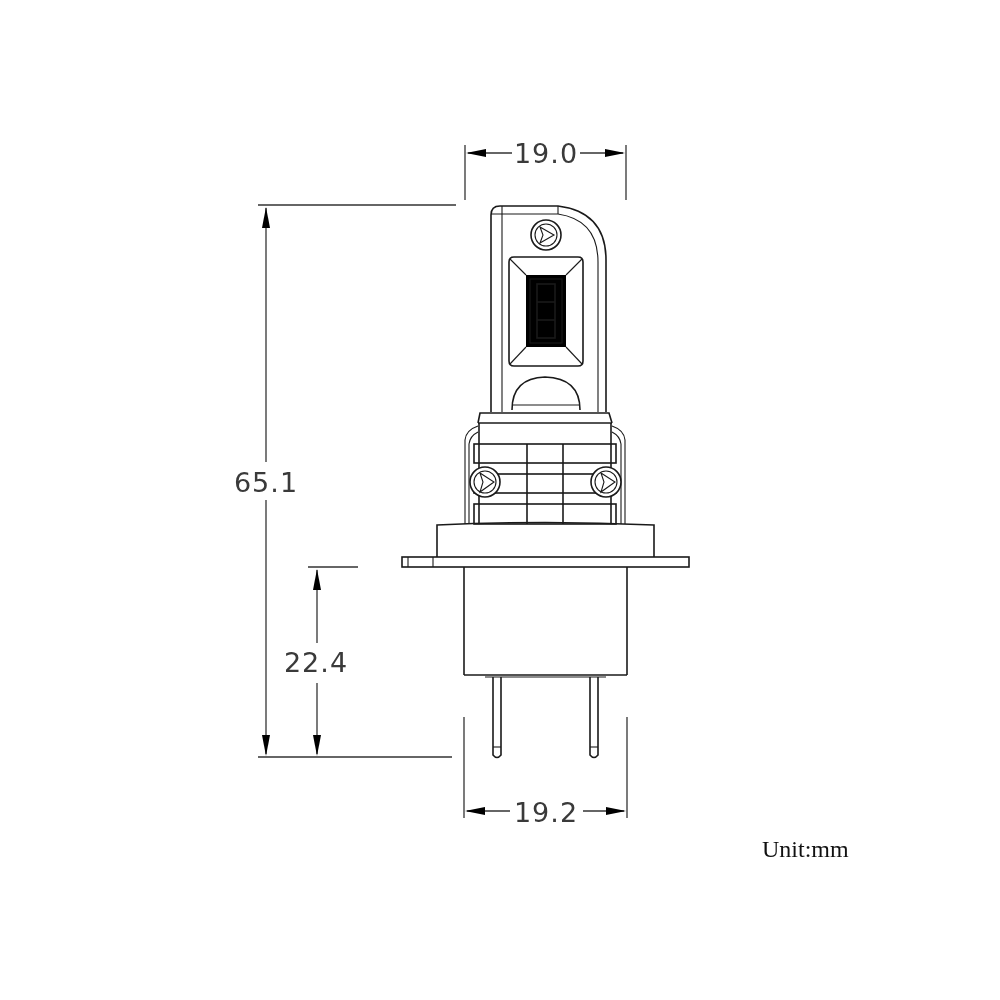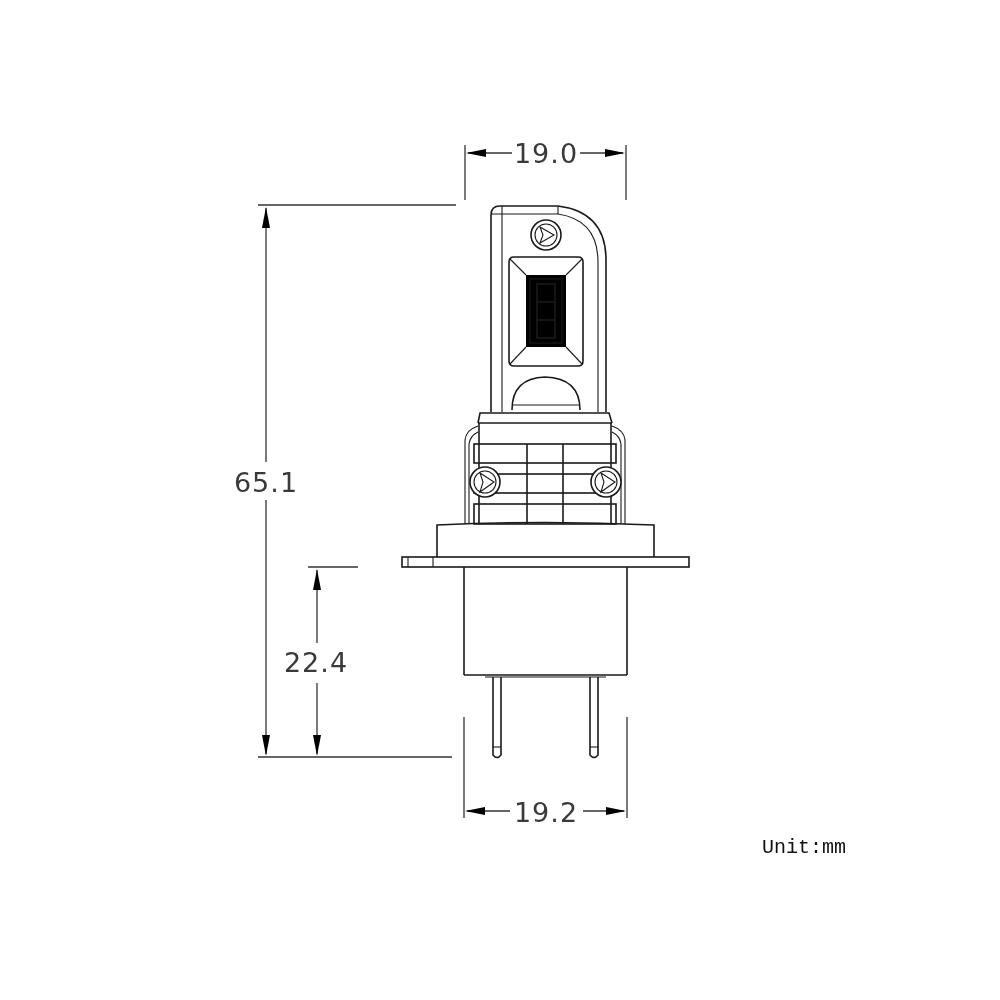--- a/index.html
+++ b/index.html
@@ -3,21 +3,21 @@
   <meta charset="utf-8">
   <style>
     html, body { margin: 0; padding: 0; background: #ffffff; }
     body { width: 1000px; height: 1000px; position: relative; overflow: hidden; }
     #drawing { position: absolute; left: 0; top: 0; width: 1000px; height: 1000px; }
     .ln { stroke: #1a1a1a; stroke-width: 1.6; fill: none; }
     .ln-thin { stroke: #1a1a1a; stroke-width: 1.1; fill: none; }
     .dim { stroke: #333333; stroke-width: 1.3; fill: none; }
     .arrow { fill: #000000; stroke: none; }
     .dim-text { font-family: "DejaVu Sans", sans-serif; font-size: 27px; fill: #3a3a3a; font-weight: normal; letter-spacing: 1px; }
-    .unit-label { position: absolute; left: 762px; top: 836px; font-family: Liberation Mono, monospace; font-size: 20px; color: #111111; }
+    .unit-label { position: absolute; left: 762px; top: 836px; font-family: Liberation Serif, serif; font-size: 24px; color: #111111; }
   </style>
 </head>
 <body>
 
 <svg id="drawing" viewBox="0 0 1000 1000" xmlns="http://www.w3.org/2000/svg">
 
   <g>
     <line class="dim" x1="465" y1="145" x2="465" y2="200"></line>
     <line class="dim" x1="626" y1="145" x2="626" y2="200"></line>
     <line class="dim" x1="468" y1="153" x2="512" y2="153"></line>

